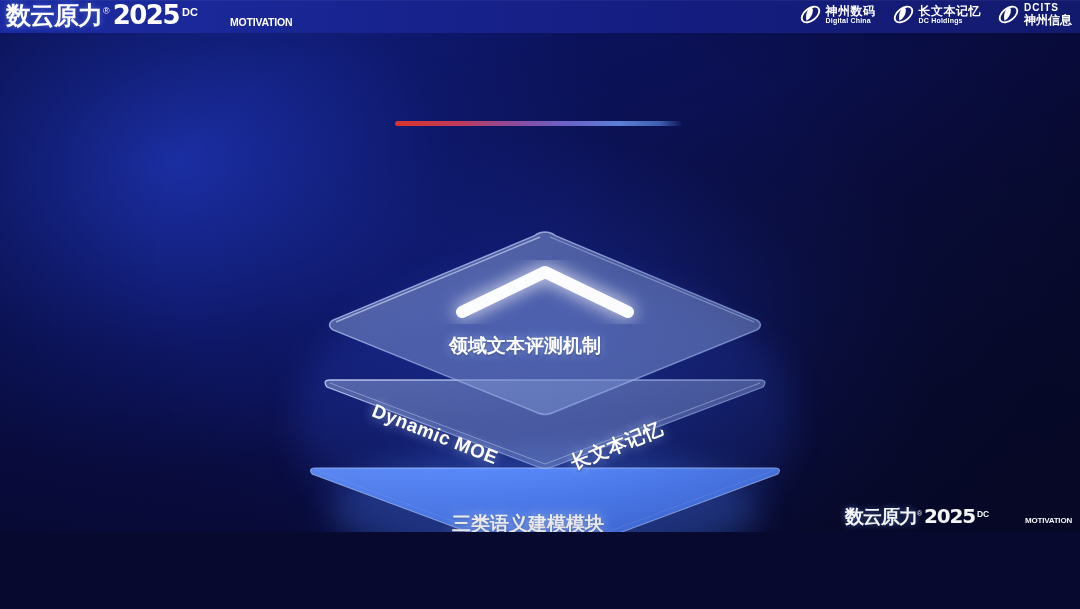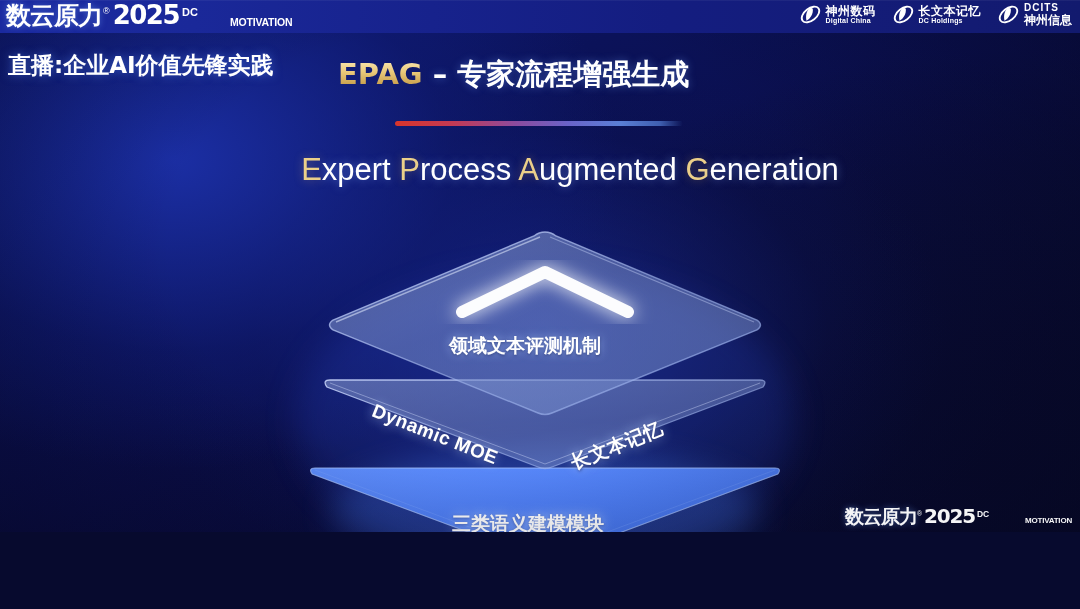--- a/index.html
+++ b/index.html
@@ -257,31 +257,24 @@
         </svg>
         <span class="ltext">
           <span class="len">DCITS</span>
           <span class="lcn">神州信息</span>
         </span>
       </div>
 
     </div>
   </div>
 
-  <div id="liveTitle">直播:企业AI价值先锋实践</div>
-
-  <div id="mainTitle">
-    <span class="gold">EPAG</span><span class="wht"> – </span><span class="wht">专家流程增强生成</span>
-  </div>
+
 
   <div id="divider"></div>
 
-  <div id="subTitle">
-    <span class="cap">E</span><span class="rest">xpert</span><span class="rest"> </span><span class="cap">P</span><span class="rest">rocess</span><span class="rest"> </span><span class="cap">A</span><span class="rest">ugmented</span><span class="rest"> </span><span class="cap">G</span><span class="rest">eneration</span>
-  </div>
 
   <div id="watermark">
     <span class="brand-cn">数云原力</span>
     <span class="brand-reg">®</span>
     <span class="brand-year">2025</span>
     <span class="brand-dc">
       <span class="dc">DC</span>
       <span class="mot">MOTIVATION</span>
     </span>
   </div>

